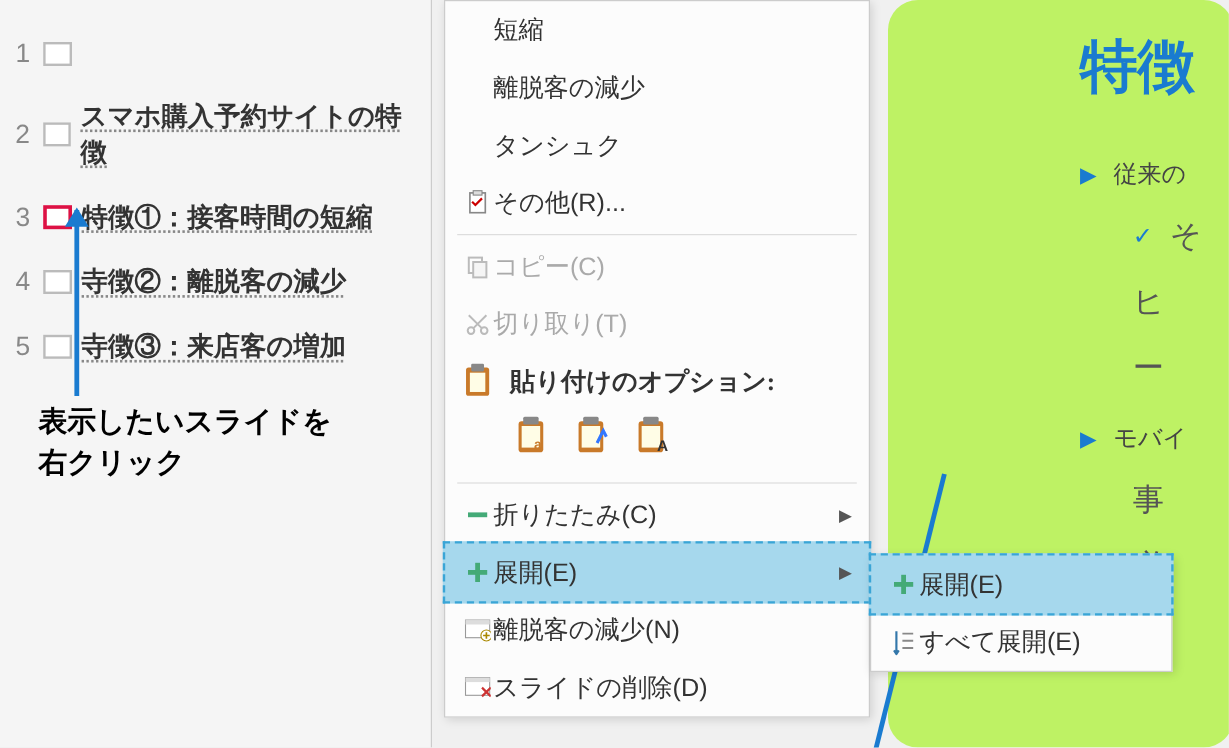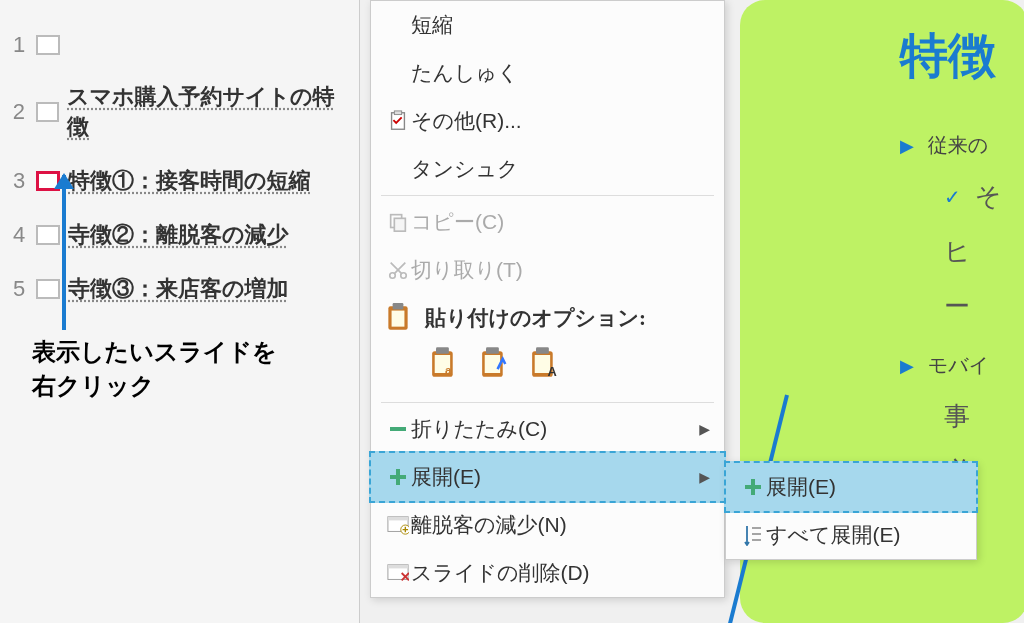--- a/index.html
+++ b/index.html
@@ -263,35 +263,35 @@
 </div>
 <div class="slide-diagonal"></div>
 
 <div class="context-menu">
   <div class="menu-item">
     <span class="menu-icon"></span>
     <span class="menu-label">短縮</span>
   </div>
   <div class="menu-item">
     <span class="menu-icon"></span>
-    <span class="menu-label">たんしゅく</span>
+    <span class="menu-label">離脱客の減少</span>
+  </div>
+  <div class="menu-item">
+    <span class="menu-icon"></span>
+    <span class="menu-label">タンシュク</span>
   </div>
   <div class="menu-item">
     <span class="menu-icon">
       <svg width="22" height="22" viewBox="0 0 24 24">
           <rect x="5" y="3" width="14" height="18" fill="#fff" stroke="#888" stroke-width="1.5"></rect>
           <rect x="8" y="1" width="8" height="4" fill="#ddd" stroke="#888"></rect>
           <path d="M7 11 l3 3 l6 -6" stroke="#c00" stroke-width="2" fill="none"></path>
         </svg>
     </span>
     <span class="menu-label">その他(R)...</span>
-  </div>
-  <div class="menu-item">
-    <span class="menu-icon"></span>
-    <span class="menu-label">タンシュク</span>
   </div>
   <div class="menu-separator"></div>
   <div class="menu-item disabled">
     <span class="menu-icon">
       <svg width="22" height="22" viewBox="0 0 24 24" stroke="#bbb" fill="none" stroke-width="1.8">
           <rect x="4" y="4" width="12" height="14"></rect>
           <rect x="8" y="8" width="12" height="14" fill="#f5f5f5"></rect>
         </svg>
     </span>
     <span class="menu-label">コピー(C)</span>

